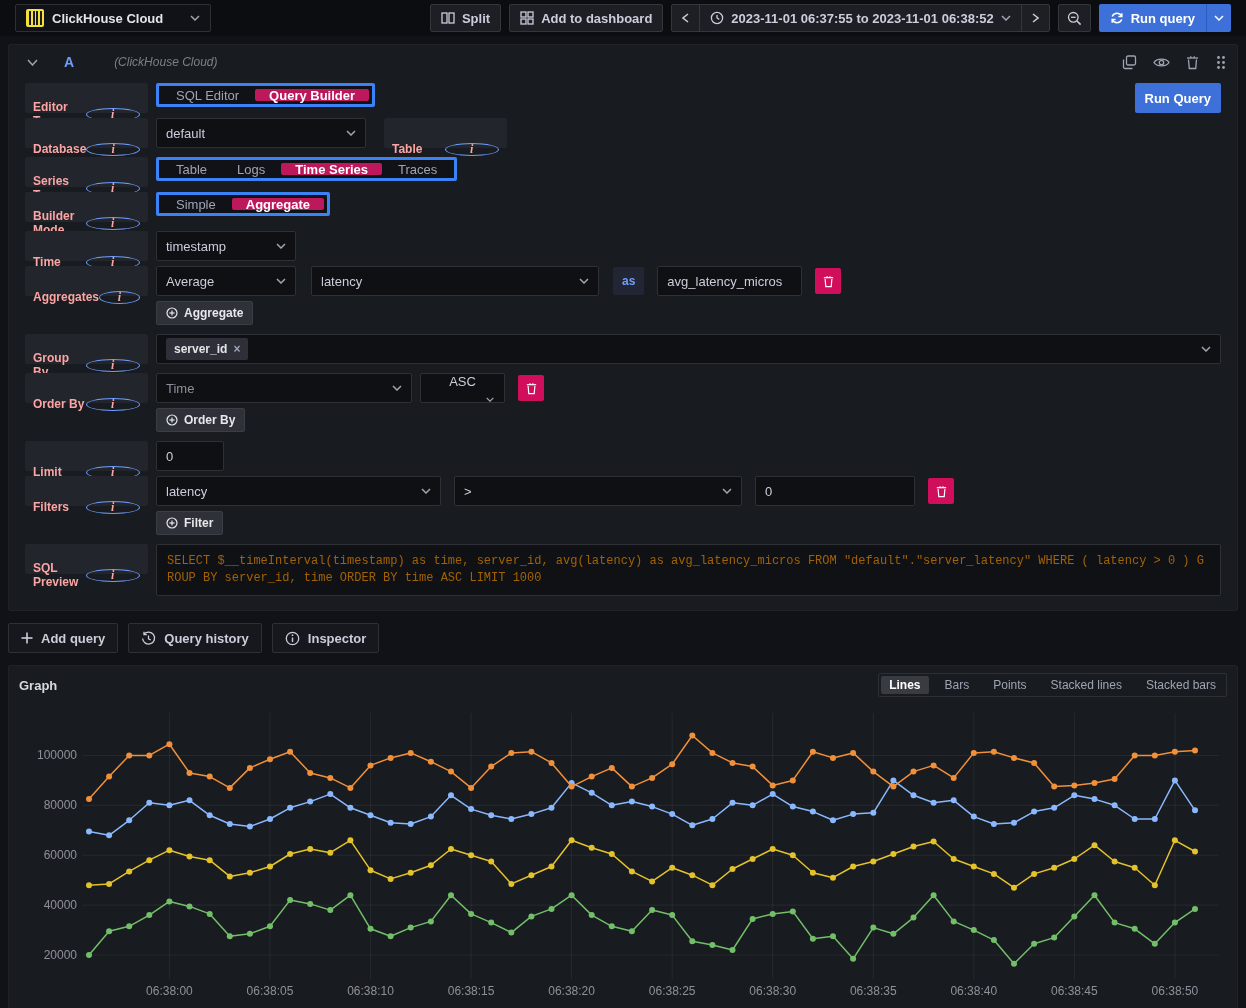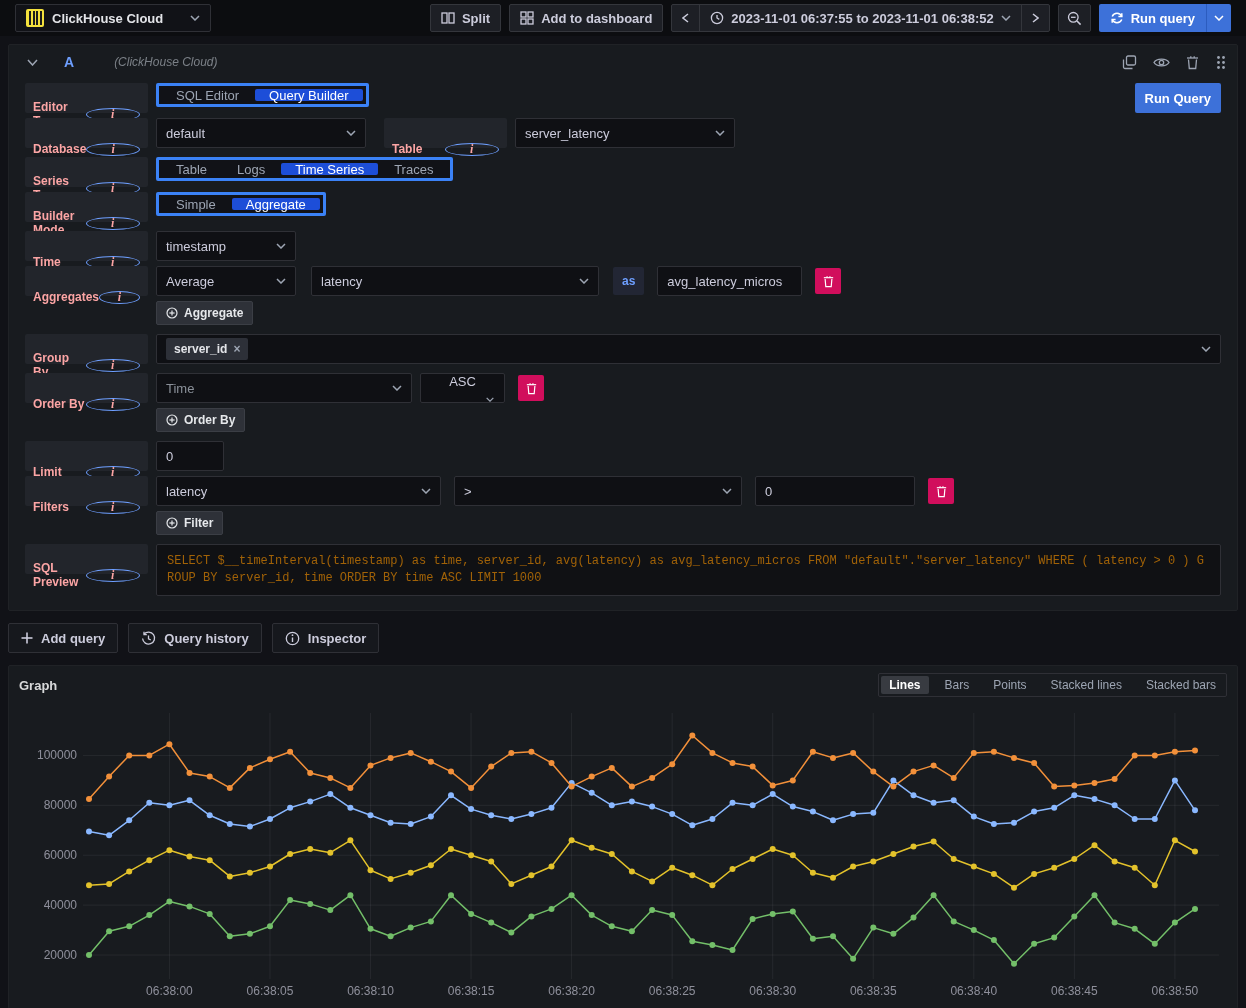--- a/index.html
+++ b/index.html
@@ -30,21 +30,21 @@
   .ds-hint { font-style:italic; color:#7b8087; font-size:12px; margin-left:30px; flex:1; }
   .hicons { display:flex; align-items:center; gap:16px; color:#9da5b3; }
   .hicons svg { display:block; cursor:pointer; }
   .qbody { padding:4px 16px 14px 16px; display:flex; flex-direction:column; gap:5px; }
   .qrow { display:flex; gap:8px; align-items:flex-start; }
   .qlabel { width:123px; min-width:123px; height:30px; background:#22252b; border-radius:2px; display:flex; align-items:center; padding:0 8px; }
   .qlabel span { color:#fca5a5; font-size:12px; font-weight:700; flex:1;margin-top:32px; }
   .info-i { width:13px; height:13px; border:1px solid #6e9fff; border-radius:50%; color:#6e9fff; font-size:9px; font-weight:700; display:flex; align-items:center; justify-content:center; font-family:"Liberation Serif",serif; font-style:italic; }
   .seg { display:flex; border:3px solid #3b82f6; background:#111217; border-radius:2px; height:24px; padding:3px; gap:2px; }
   .seg .opt { display:flex; align-items:center; padding:0 14px; border-radius:2px; color:#9da5b3; font-size:13px; cursor:pointer; white-space:nowrap; }
-  .seg .opt.active { background:#1d4ed8; color:#ffffff; font-weight:400; }
+  .seg .opt.active { background:#be185d; color:#ffffff; font-weight:700; }
   .field { height:30px; background:#0f1014; border:1px solid #2f3036; border-radius:2px; display:flex; align-items:center; padding:0 9px; font-size:13px; color:#ccccdc; }
   .select { justify-content:space-between; cursor:pointer; gap:8px; }
   .select .chev { margin-left:auto; }
   .placeholder { color:#8a9099; }
   .asbadge { height:28px; align-self:center; background:#222634; border-radius:2px; color:#6e9fff; font-weight:700; font-size:12px; display:flex; align-items:center; padding:0 9px; }
   .trashbtn { width:26px; height:26px; align-self:center; background:#d10e5c; border-radius:2px; border:none; display:flex; align-items:center; justify-content:center; cursor:pointer; }
   .addbtn { display:flex; align-items:center; gap:6px; height:24px; padding:0 9px; background:#2e3138; border:1px solid #3b3e45; border-radius:2px; color:#e6e8eb; font-size:12px; font-weight:700; cursor:pointer; }
   .indent { margin-left:131px; }
   .tag { display:flex; align-items:center; gap:6px; background:#2d3038; border-radius:2px; height:22px; padding:0 8px; font-size:12px; font-weight:700; color:#e3e4e8; }
   .tag .x { color:#9da5b3; cursor:pointer; font-size:12px; }
@@ -195,26 +195,20 @@
       </div>
       <div class="field select" style="width:210px;">
         <span>default</span>
         <svg class="chev" width="10" height="6" viewBox="0 0 10 6">
             <polyline points="1,1 5,5 9,1" fill="none" stroke="#9da5b3" stroke-width="1.5"></polyline>
           </svg>
       </div>
       <div class="qlabel" style="margin-left:10px;">
         <span>Table</span>
         <span class="info-i">i</span>
-      </div>
-      <div class="field select" style="width:220px;">
-        <span>server_latency</span>
-        <svg class="chev" width="10" height="6" viewBox="0 0 10 6">
-            <polyline points="1,1 5,5 9,1" fill="none" stroke="#9da5b3" stroke-width="1.5"></polyline>
-          </svg>
       </div>
     </div>
 
     <div class="qrow" style="margin-top:4px;">
       <div class="qlabel">
         <span>Series Type</span>
         <span class="info-i">i</span>
       </div>
       <div class="seg">
         <span class="opt">Table</span>

